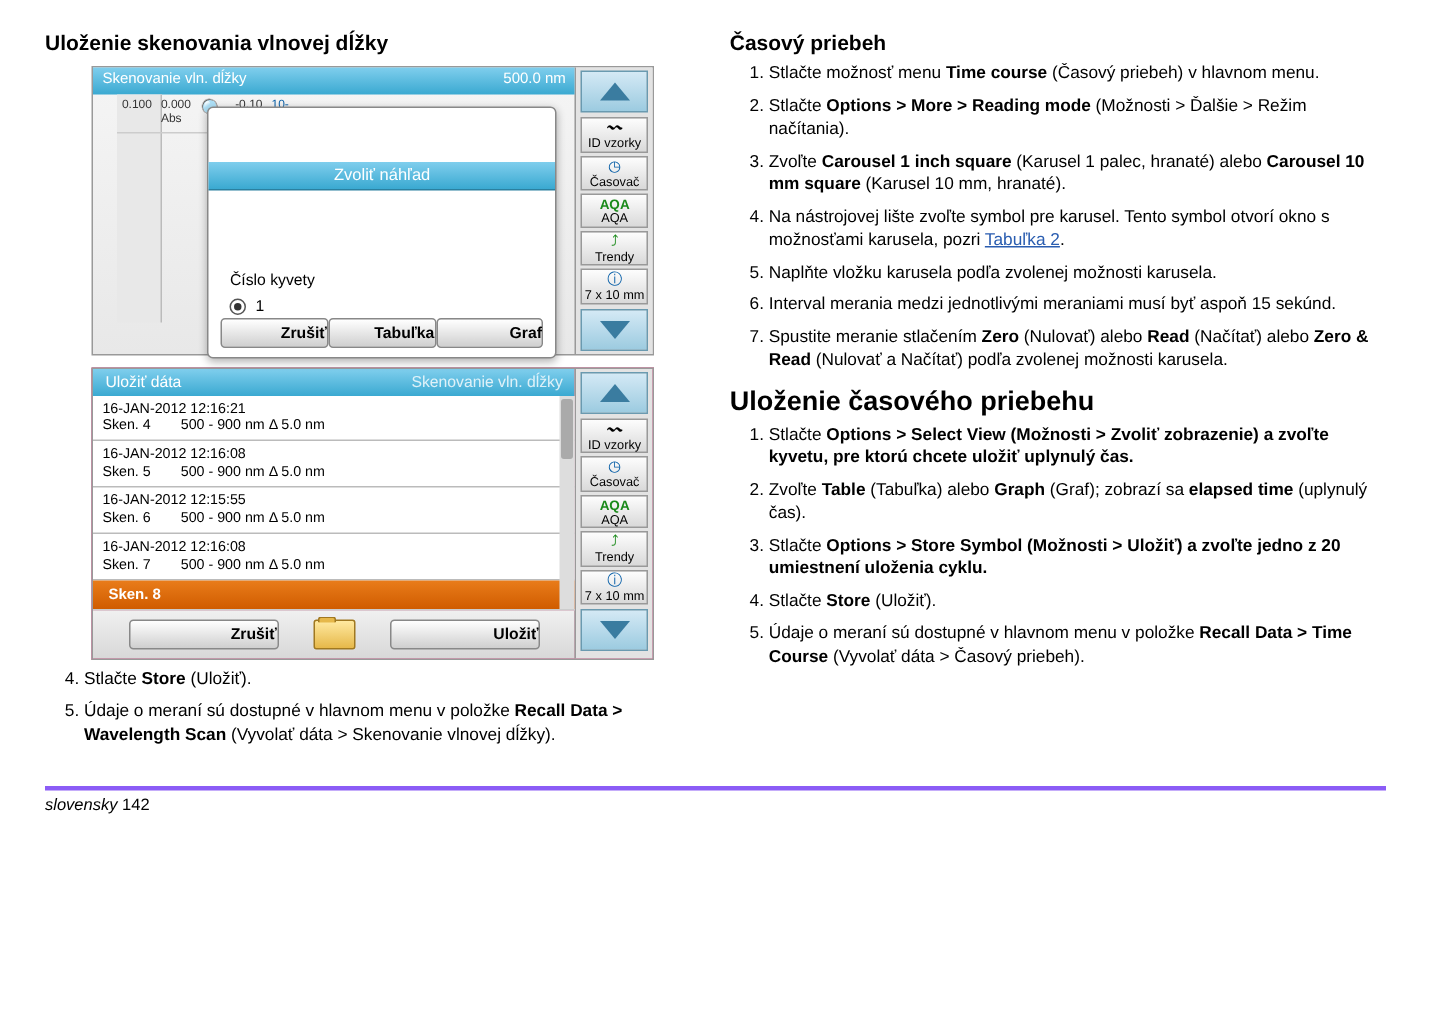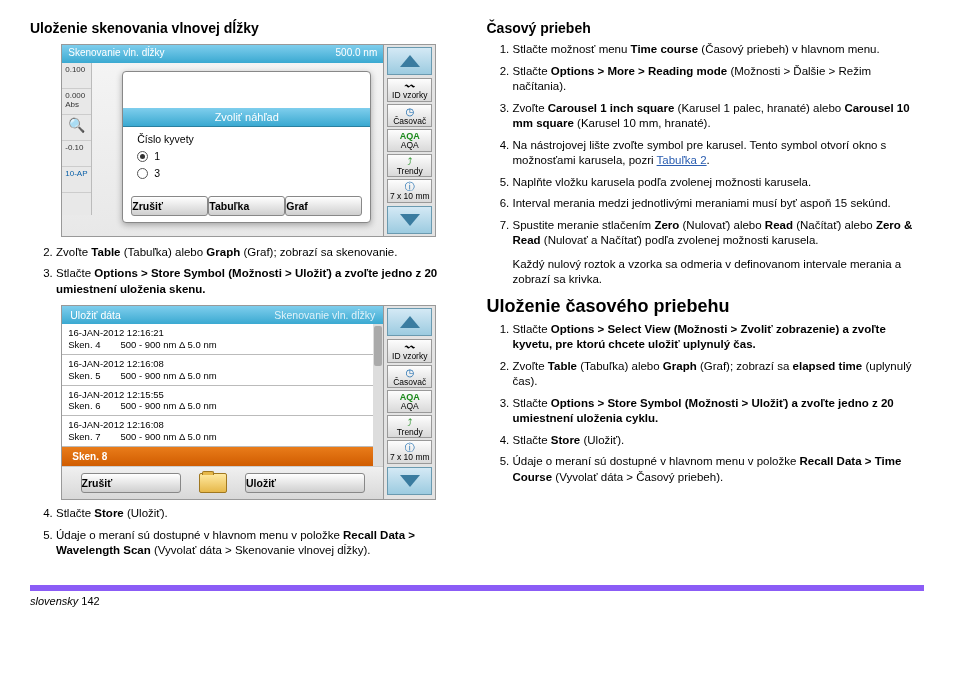--- a/index.html
+++ b/index.html
@@ -89,20 +89,21 @@
     color: #fff;
     font-size: 11px;
     padding: 3px 8px;
     border-bottom: 1px solid #2a80a0;
     text-align: center;
     margin-top: 36px;
   }
   .ss1 .dialog .body {
     padding: 6px 14px;
     font-size: 10.5px;
+    margin-top: 48px;
   }
   .ss1 .dialog .row {
     margin: 5px 0;
     display: flex; align-items: center;
   }
   .ss1 .dialog .radio {
     width: 11px; height: 11px; border: 1px solid #555; border-radius: 50%;
     margin-right: 6px; position: relative; background: #fff;
   }
   .ss1 .dialog .radio.checked::after {
@@ -113,30 +114,31 @@
     display: flex; justify-content: space-around;
     padding: 0 8px;
   }
   .ss1 .btn, .ss2 .btn {
     background: linear-gradient(#fff, #cfcfcf);
     border: 1px solid #888;
     border-radius: 3px;
     font-size: 10.5px;
     padding: 3px 0;
     width: 80px;
-    text-align: left;
+    text-align: right;
     font-weight: bold;
   }
   .ss1 .leftcol {
     width: 30px;
-    display: flex; flex-direction: column;
+    display: flex; flex-direction: row;
     font-size: 8px;
     color: #333;
     border-right: 1px solid #bbb;
     background: #e8e8e8;
+    margin-left: 16px;
   }
   .ss1 .leftcol .cell { height: 26px; padding: 2px 3px; border-bottom: 1px solid #ccc; }
 
   .side {
     width: 52px;
     background: #e3e3e3;
     display: flex; flex-direction: column;
     border-left: 1px solid #999;
   }
   .side .arrow {
@@ -216,21 +218,21 @@
     position: relative;
   }
   .ss2 .folder::before {
     content: ""; position: absolute; top: -3px; left: 2px; width: 10px; height: 3px;
     background: #e6b84a; border: 1px solid #a07820; border-bottom: none; border-radius: 2px 2px 0 0;
   }
   .ss2 .scroll { position: absolute; right: 0; top: 0; bottom: 0; width: 10px; background: #ddd; }
   .ss2 .thumb { position: absolute; top: 2px; left: 1px; right: 1px; height: 40px; background: #aaa; border-radius: 2px; }
 
   .footer-page {
-    border-top: 6px solid #8b5cf6;
+    border-top: 3px solid #8b5cf6;
     margin: 8px 30px 0 30px;
     padding-top: 4px;
     font-size: 11px;
     font-style: italic;
   }
   .footer-page .pn { font-style: normal; }
 </style>
 </head>
 <body>
 
@@ -286,24 +288,20 @@
           <div class="sbtn"><span class="i aqa">AQA</span><span>AQA</span></div>
           <div class="sbtn"><span class="i tr">⤴</span><span>Trendy</span></div>
           <div class="sbtn"><span class="i info">ⓘ</span><span>7 x 10 mm</span></div>
           <div class="arrow">
               <div class="tri-down"></div>
             </div>
         </div>
       </div>
     </div>
 
-    <ol start="2">
-      <li>Zvoľte <b>Table</b> (Tabuľka) alebo <b>Graph</b> (Graf); zobrazí sa skenovanie.</li>
-      <li>Stlačte <b>Options &gt; Store Symbol (Možnosti &gt; Uložiť) a zvoľte jedno z 20 umiestnení uloženia skenu.</b></li>
-    </ol>
 
     <div class="ss2">
       <div class="main2">
         <div class="title">
           <span>Uložiť dáta</span>
           <span style="opacity:.8;">Skenovanie vln. dĺžky</span>
         </div>
         <div class="list">
           <div id="entries">
               <div class="entry">
@@ -336,21 +334,21 @@
               </div>
             </div>
           <div class="sel">Sken. 8</div>
           <div class="scroll">
               <div class="thumb"></div>
             </div>
         </div>
         <div class="footer">
           <div class="btn" style="width:100px;">Zrušiť</div>
           <div class="folder"></div>
-          <div class="btn" style="width:120px;">Uložiť</div>
+          <div class="btn" style="width:100px;">Uložiť</div>
         </div>
       </div>
       <div class="side">
         <div class="arrow">
             <div class="tri-up"></div>
           </div>
         <div class="sbtn"><span class="i">〰</span><span>ID vzorky</span></div>
         <div class="sbtn"><span class="i time">◷</span><span>Časovač</span></div>
         <div class="sbtn"><span class="i aqa">AQA</span><span>AQA</span></div>
         <div class="sbtn"><span class="i tr">⤴</span><span>Trendy</span></div>
@@ -371,21 +369,20 @@
     <h3>Časový priebeh</h3>
     <ol id="rightol1">
         <li>Stlačte možnosť menu <b>Time course</b> (Časový priebeh) v hlavnom menu.</li>
         <li>Stlačte <b>Options &gt; More &gt; Reading mode</b> (Možnosti &gt; Ďalšie &gt; Režim načítania).</li>
         <li>Zvoľte <b>Carousel 1 inch square</b> (Karusel 1 palec, hranaté) alebo <b>Carousel 10 mm square</b> (Karusel 10 mm, hranaté).</li>
         <li>Na nástrojovej lište zvoľte symbol pre karusel. Tento symbol otvorí okno s možnosťami karusela, pozri <span class="link">Tabuľka 2</span>.</li>
         <li>Naplňte vložku karusela podľa zvolenej možnosti karusela.</li>
         <li>Interval merania medzi jednotlivými meraniami musí byť aspoň 15 sekúnd.</li>
         <li>Spustite meranie stlačením <b>Zero</b> (Nulovať) alebo <b>Read</b> (Načítať) alebo <b>Zero &amp; Read</b> (Nulovať a Načítať) podľa zvolenej možnosti karusela.</li>
       </ol>
-    <div class="note">Každý nulový roztok a vzorka sa odmeria v definovanom intervale merania a zobrazí sa krivka.</div>
     <h4>Uloženie časového priebehu</h4>
     <ol id="rightol2">
         <li>Stlačte <b>Options &gt; Select View (Možnosti &gt; Zvoliť zobrazenie) a zvoľte kyvetu, pre ktorú chcete uložiť uplynulý čas.</b></li>
         <li>Zvoľte <b>Table</b> (Tabuľka) alebo <b>Graph</b> (Graf); zobrazí sa <b>elapsed time</b> (uplynulý čas).</li>
         <li>Stlačte <b>Options &gt; Store Symbol (Možnosti &gt; Uložiť) a zvoľte jedno z 20 umiestnení uloženia cyklu.</b></li>
         <li>Stlačte <b>Store</b> (Uložiť).</li>
         <li>Údaje o meraní sú dostupné v hlavnom menu v položke <b>Recall Data &gt; Time Course</b> (Vyvolať dáta &gt; Časový priebeh).</li>
       </ol>
   </div>
 </div>

